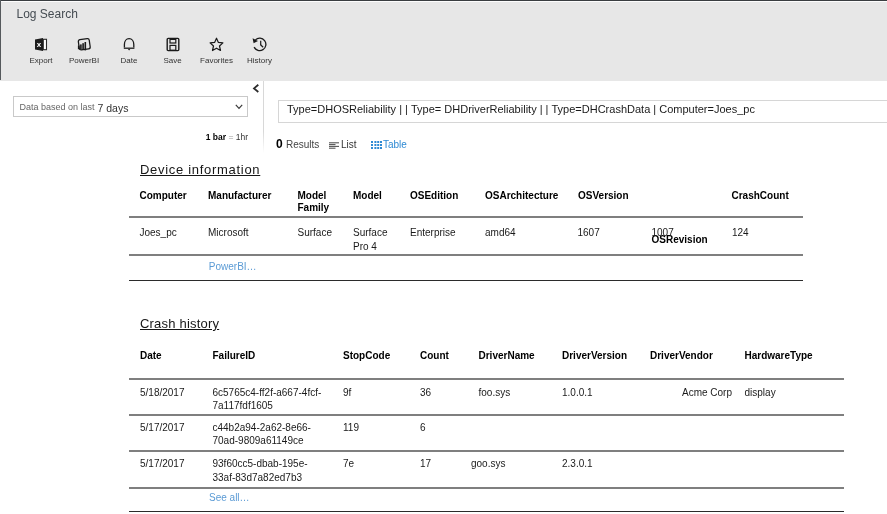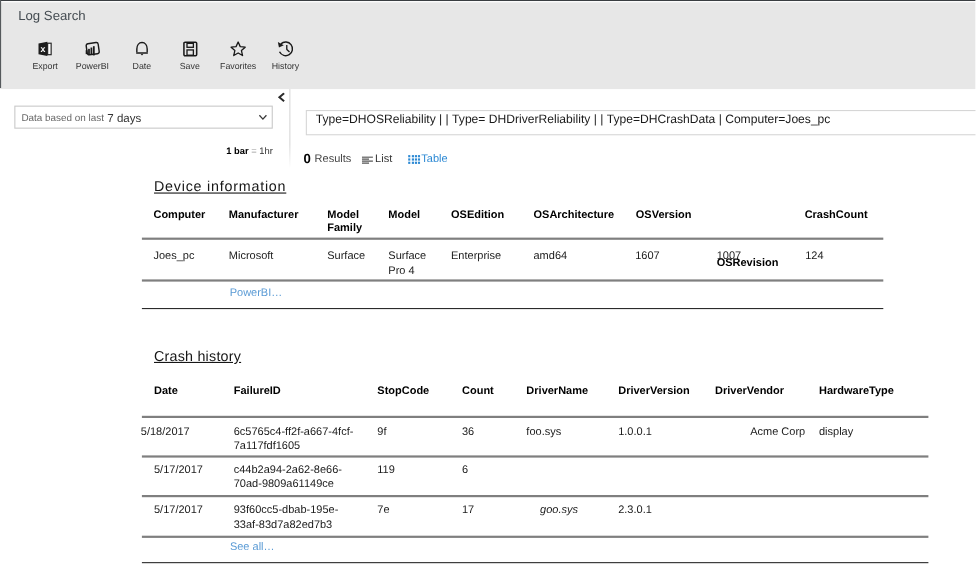--- a/index.html
+++ b/index.html
@@ -183,36 +183,36 @@
   <div class="abs sect-title" style="left:140px; top:317.1px; letter-spacing:0.2px;text-align:right;">Crash history</div>
   <div class="abs th" style="left:140px; top:350px;">Date</div>
   <div class="abs th" style="left:212.5px; top:350px;">FailureID</div>
   <div class="abs th" style="left:343px; top:350px;">StopCode</div>
   <div class="abs th" style="left:420px; top:350px;">Count</div>
   <div class="abs th" style="left:478.5px; top:350px;">DriverName</div>
   <div class="abs th" style="left:562px; top:350px;">DriverVersion</div>
   <div class="abs th" style="left:650px; top:350px;">DriverVendor</div>
   <div class="abs th" style="left:744.5px; top:350px;">HardwareType</div>
   <div class="grayline" style="left:129px; top:377.7px; width:715px;"></div>
-  <div class="abs td" style="left:128px; top:385.6px;">5/18/2017</div>
+  <div class="abs td" style="left:140px; top:385.6px;">5/18/2017</div>
   <div class="abs td" style="left:212.5px; top:385.6px;">6c5765c4-ff2f-a667-4fcf-<br>7a117fdf1605</div>
   <div class="abs td" style="left:343px; top:385.6px;">9f</div>
   <div class="abs td" style="left:420px; top:385.6px;">36</div>
   <div class="abs td" style="left:478.5px; top:385.6px;">foo.sys</div>
   <div class="abs td" style="left:562px; top:385.6px;">1.0.0.1</div>
   <div class="abs td" style="left:682px; top:385.6px;">Acme Corp</div>
   <div class="abs td" style="left:744.5px; top:385.6px;">display</div>
   <div class="grayline" style="left:129px; top:414.2px; width:715px;"></div>
   <div class="abs td" style="left:140px; top:420.6px;">5/17/2017</div>
   <div class="abs td" style="left:212.5px; top:420.6px;">c44b2a94-2a62-8e66-<br>70ad-9809a61149ce</div>
   <div class="abs td" style="left:343px; top:420.6px;">119</div>
   <div class="abs td" style="left:420px; top:420.6px;">6</div>
   <div class="grayline" style="left:129px; top:450.2px; width:715px;"></div>
   <div class="abs td" style="left:140px; top:456.8px;">5/17/2017</div>
   <div class="abs td" style="left:212.5px; top:456.8px;">93f60cc5-dbab-195e-<br>33af-83d7a82ed7b3</div>
   <div class="abs td" style="left:343px; top:456.8px;">7e</div>
   <div class="abs td" style="left:420px; top:456.8px;">17</div>
-  <div class="abs td" style="left:491px; top:456.8px;font-style:italic;">goo.sys</div>
+  <div class="abs td" style="left:471px; top:456.8px;">goo.sys</div>
   <div class="abs td" style="left:562px; top:456.8px;">2.3.0.1</div>
   <div class="grayline" style="left:129px; top:487.2px; width:715px;"></div>
   <div class="abs link" style="left:209px; top:492.5px;">See all…</div>
   <div class="darkline" style="left:129px; top:510.5px; width:715px;"></div>
 </div>
 
 </body></html>

